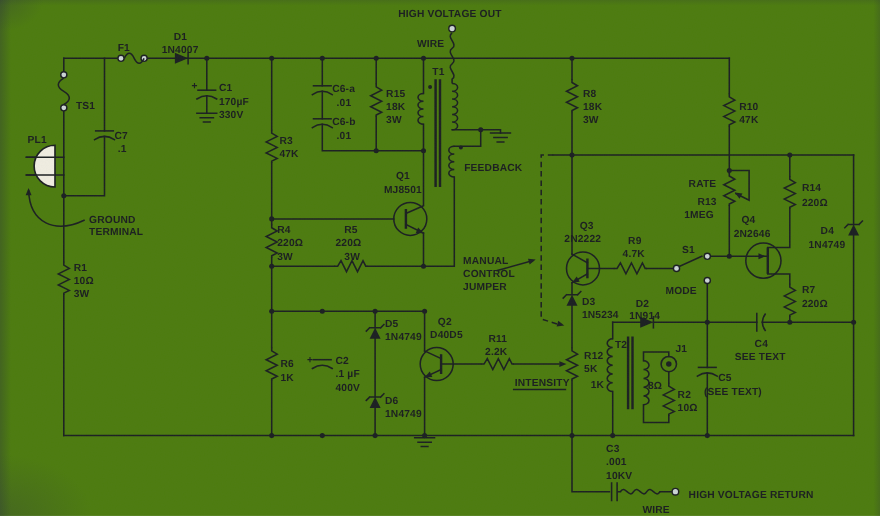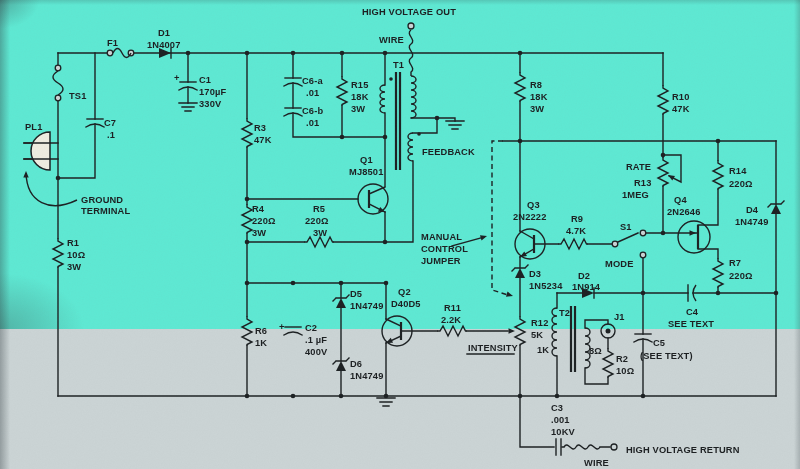--- a/index.html
+++ b/index.html
@@ -1,16 +1,16 @@
 <!DOCTYPE html>
 <html><head>
 <meta charset="utf-8">
 <style>
   html,body{margin:0;padding:0;width:800px;height:469px;overflow:hidden;background:#ccd5d6;}
-  #stage{position:relative;width:800px;height:329px;background:#5eead4;}
+  #stage{position:relative;width:800px;height:469px;background:#4d7c0f;}
   svg{position:absolute;left:0;top:0;}
   .w{stroke:#1c2022;stroke-width:1.4;fill:none;stroke-linecap:square;}
   .w2{stroke:#1c2022;stroke-width:2.2;fill:none;}
   .dash{stroke:#1c2022;stroke-width:1.4;fill:none;stroke-dasharray:5 3.5;}
   .sym{stroke:#1c2022;stroke-width:1.4;fill:none;}
   .fillk{fill:#1c2022;stroke:none;}
   .oc{fill:#ccd5d6;stroke:#1c2022;stroke-width:1.3;}
   .lbl{font:bold 9.3px "Liberation Sans", sans-serif;fill:#1b1e20;letter-spacing:.15px;}
   .edge{position:absolute;pointer-events:none;}
   #edgeL{left:0;top:0;width:10px;height:469px;background:linear-gradient(to right,rgba(45,55,60,.35),rgba(45,55,60,0));}

